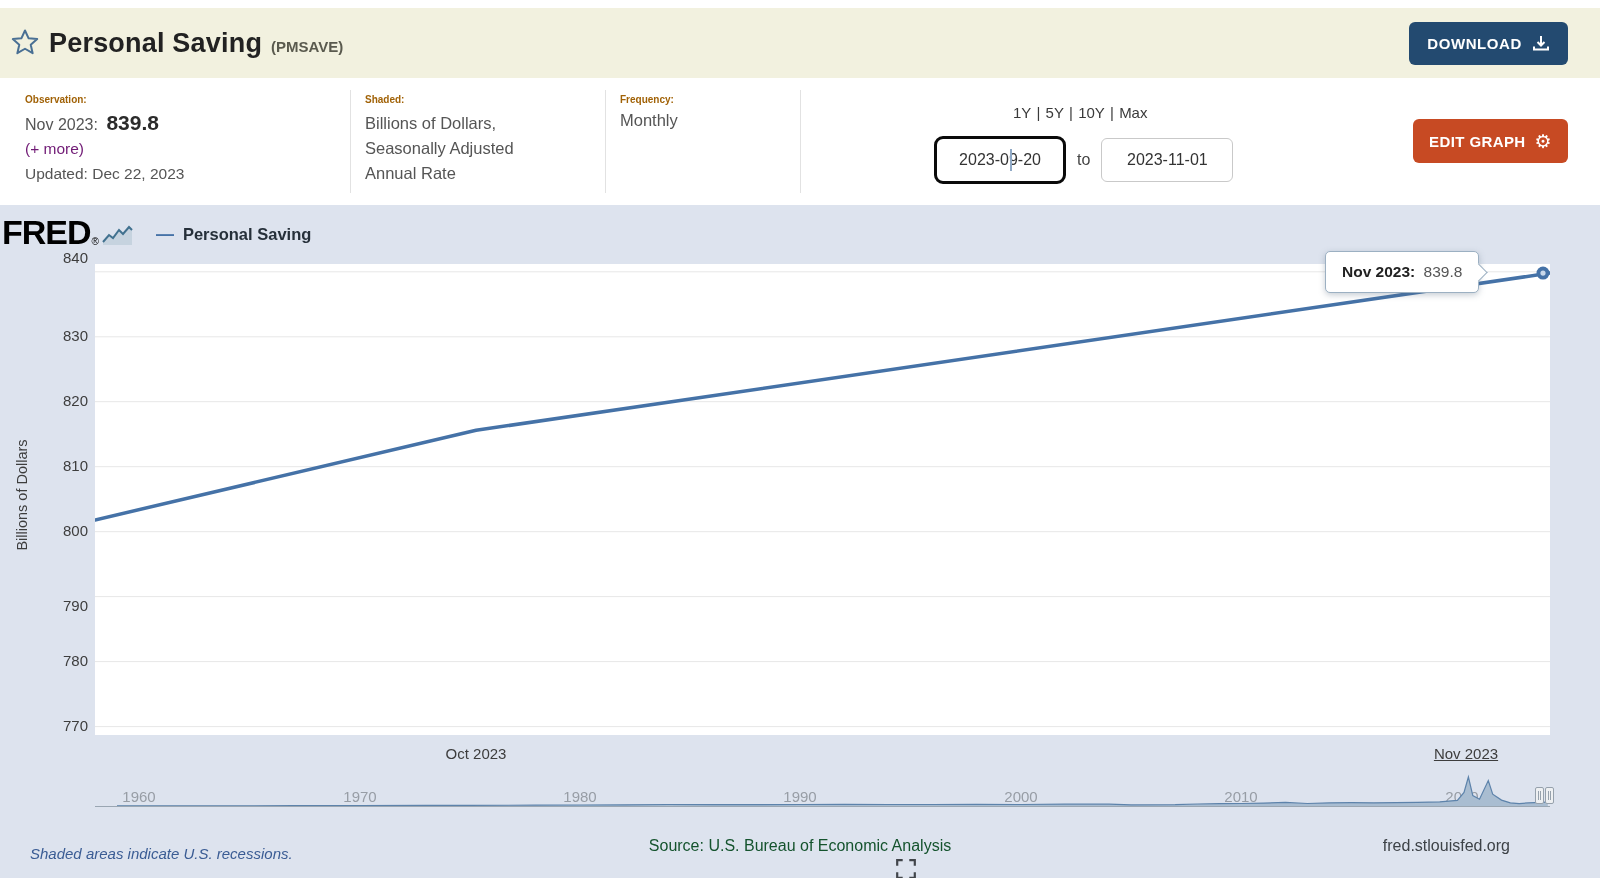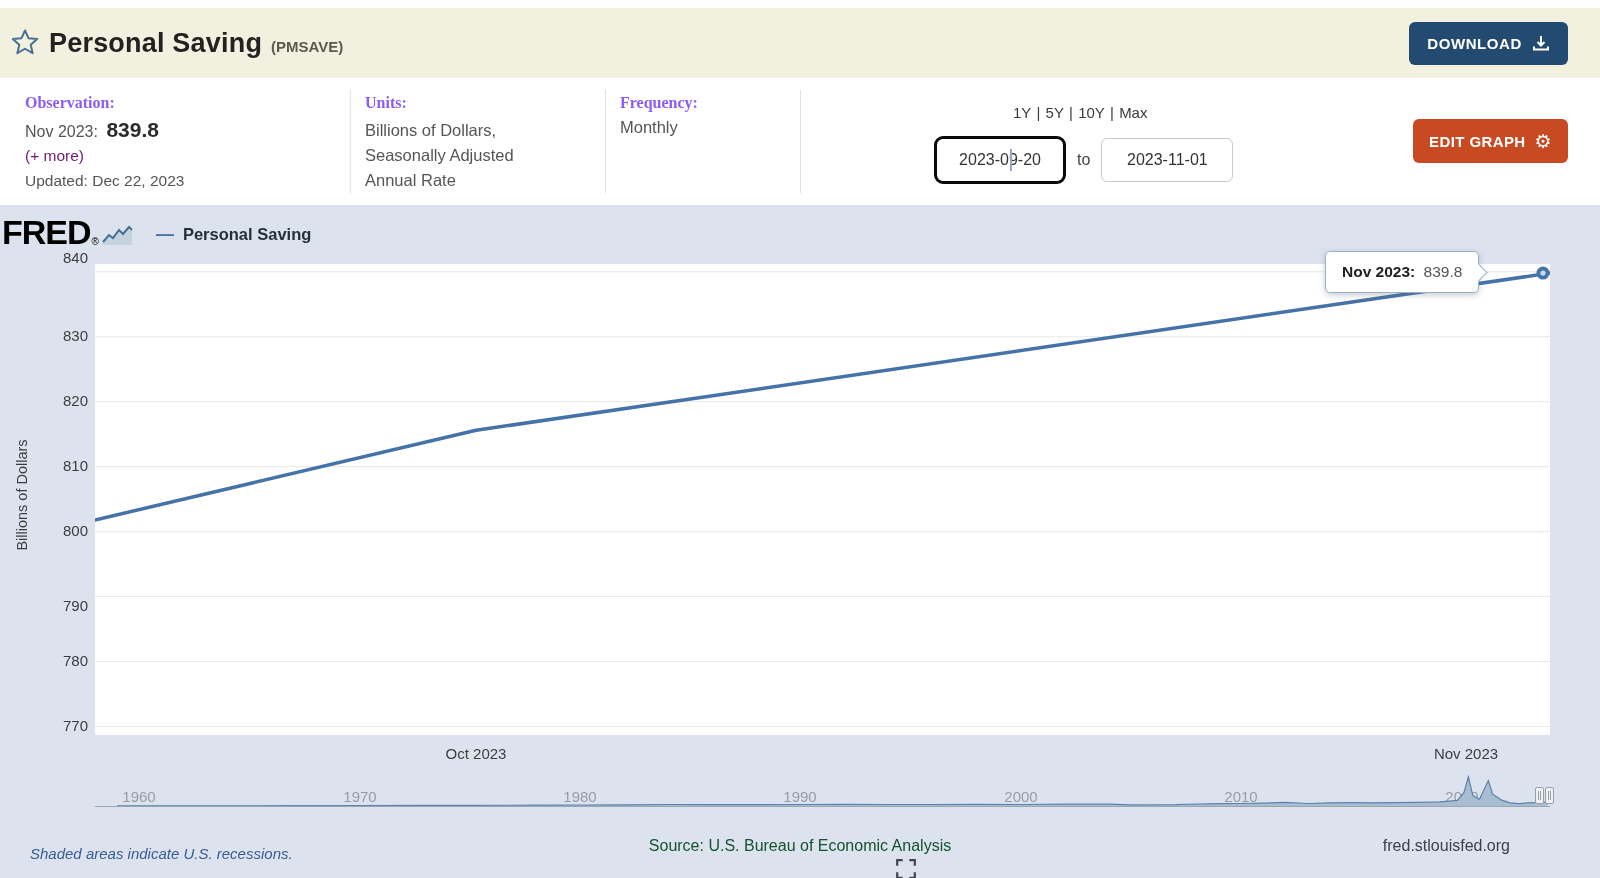--- a/index.html
+++ b/index.html
@@ -11,21 +11,21 @@
     background: #f2f1df; display: flex; align-items: center; padding: 0 32px 0 10px; }
   .star-icon { width: 30px; height: 30px; margin-right: 9px; cursor: pointer; flex: 0 0 auto; }
   .page-title { font-size: 27px; font-weight: 700; color: #222; letter-spacing: .2px; }
   .series-id { font-size: 15px; font-weight: 700; color: #5a5a4e; margin-left: 9px; margin-top: 7px; }
   .download-btn { margin-left: auto; background: #234a70; color: #fff; border: none; border-radius: 6px;
     height: 43px; padding: 0 18px; font-size: 15px; font-weight: 700; letter-spacing: .6px;
     display: flex; align-items: center; gap: 10px; cursor: pointer; font-family: inherit; }
 
   
   .meta { position: absolute; left: 0; top: 78px; width: 1600px; height: 127px; background: #fff; }
-  .meta .lbl { font-size: 16px; font-weight: 700; color: #8b5cf6; font-family: Liberation Serif, serif; }
+  .meta .lbl { font-size: 10px; font-weight: 700; color: #a16207; }
   .col-obs { position: absolute; left: 25px; top: 16px; }
   .obs-line { margin-top: 6px; font-size: 16px; color: #555; }
   .obs-val { font-size: 21px; font-weight: 700; color: #2b2b2b; margin-left: 4px; }
   .more { margin-top: 5px; font-size: 15.5px; color: #701a75; cursor: pointer; }
   .updated { margin-top: 7px; font-size: 15.5px; color: #555; }
   .vdiv { position: absolute; top: 12px; height: 103px; width: 1px; background: #e2e2e2; }
   .vd1 { left: 350px; } .vd2 { left: 605px; } .vd3 { left: 800px; }
   .col-units { position: absolute; left: 365px; top: 16px; }
   .pre { white-space: pre-line; margin-top: 6px; font-size: 16.5px; color: #555; line-height: 25px; }
   .col-freq { position: absolute; left: 620px; top: 16px; }
@@ -53,21 +53,21 @@
   .legend { display: flex; align-items: center; margin-left: 22px; gap: 9px; margin-top: 4px; }
   .legend-dash { color: #4572a7; font-weight: 700; font-size: 18px; }
   .legend-label { font-size: 16.5px; font-weight: 700; color: #26303a; }
   .y-title { position: absolute; left: 22px; top: 290px; transform: translate(-50%,-50%) rotate(-90deg);
     font-size: 14.5px; color: #3d3d3d; white-space: nowrap; }
   .plot { position: absolute; left: 95px; top: 59px; width: 1455px; height: 471px; background: #fff; cursor: crosshair; }
   .grid { stroke: #e7e7e7; stroke-width: 1; }
   .series-line { fill: none; stroke-width: 3.5; stroke-linejoin: round; stroke-linecap: round; }
   .ytick { position: absolute; left: 40px; width: 48px; text-align: right; font-size: 15px; color: #3d3d3d; }
   .x-label { position: absolute; top: 540px; font-size: 15px; color: #3d3d3d; transform: translateX(-50%); }
-  .x-oct { left: 476px; } .x-nov { left: 1466px; }
+  .x-oct { left: 476px; } .x-nov { left: 1466px; text-decoration: underline; }
   .tooltip { position: absolute; left: 1325px; top: 46px; background: #fff; border: 1px solid #9cb0c2;
     border-radius: 5px; box-shadow: 0 2px 6px rgba(90,110,130,.35); padding: 11px 16px;
     font-size: 15.5px; white-space: nowrap; z-index: 5; }
   .tt-date { font-weight: 700; color: #222; }
   .tt-val { color: #555; margin-left: 4px; }
   .tt-arrow { position: absolute; right: -7px; top: 50%; margin-top: -6.5px; width: 13px; height: 13px;
     background: #fff; border-top: 1px solid #9cb0c2; border-right: 1px solid #9cb0c2; transform: rotate(45deg); }
   .navigator { position: absolute; left: 95px; top: 568px; width: 1455px; height: 38px; cursor: pointer; }
   #nav-svg { position: absolute; left: 0; top: 0; }
   .nav-year { position: absolute; top: 15px; transform: translateX(-50%); font-size: 15px; color: #979da5; }
@@ -108,21 +108,21 @@
       <div class="lbl">Observation:</div>
       <div class="obs-line">
         <span>Nov 2023:</span>
         <span class="obs-val">839.8</span>
       </div>
       <div class="more">(+ more)</div>
       <div class="updated">Updated: Dec 22, 2023</div>
     </div>
     <div class="vdiv vd1"></div>
     <div class="col-units">
-      <div class="lbl">Units:</div>
+      <div class="lbl">Shaded:</div>
       <div class="pre">Billions of Dollars,
 Seasonally Adjusted
 Annual Rate</div>
     </div>
     <div class="vdiv vd2"></div>
     <div class="col-freq">
       <div class="lbl">Frequency:</div>
       <div class="freq-val">Monthly</div>
     </div>
     <div class="vdiv vd3"></div>

